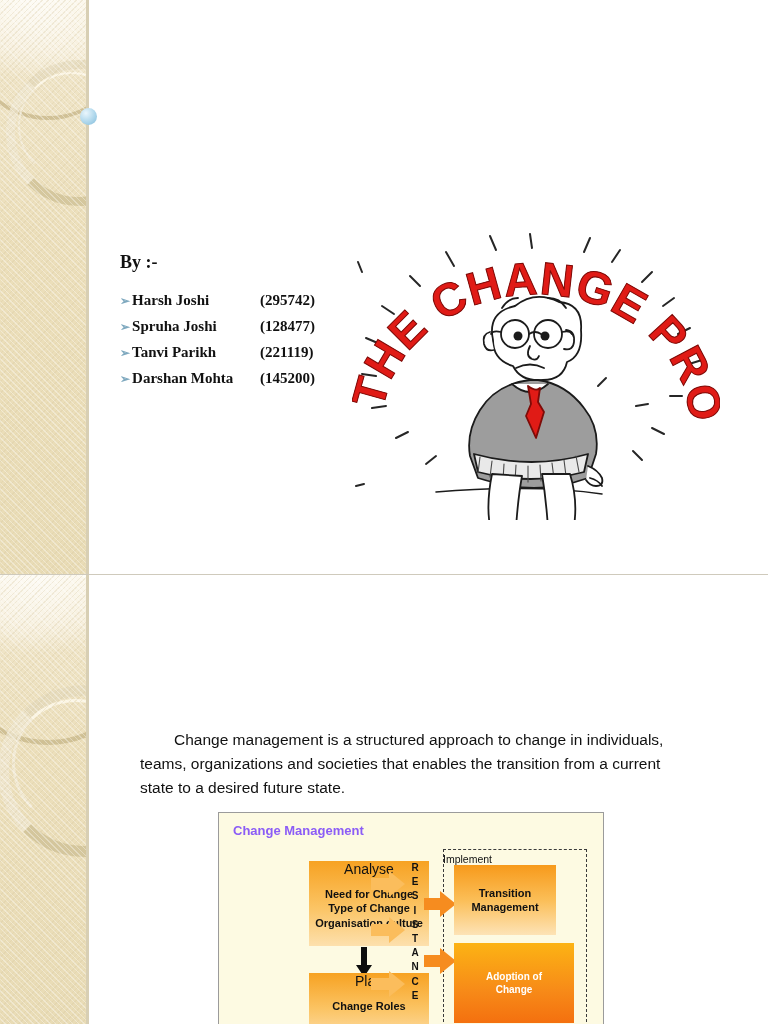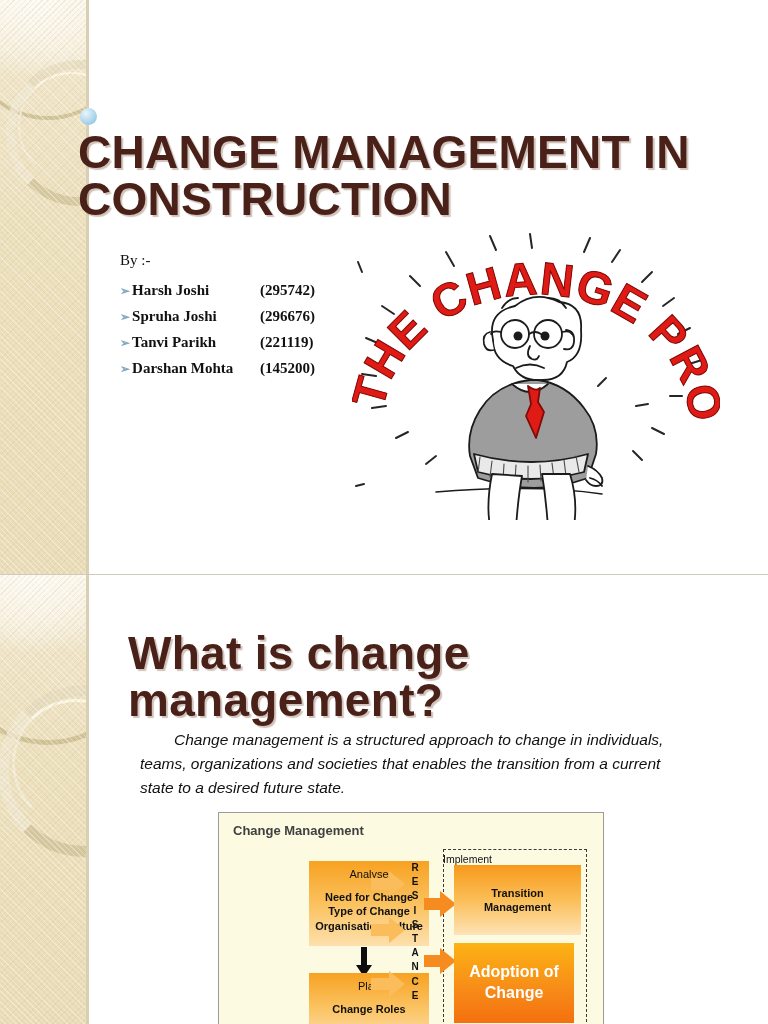--- a/index.html
+++ b/index.html
@@ -44,54 +44,54 @@
   .title{position:absolute;font-weight:700;color:#4a2118;
          text-shadow:2px 2px 1px rgba(120,80,60,.35);letter-spacing:.3px;line-height:1.02;}
   #t1{left:78px;top:98px;width:660px;font-size:46px;}
   #t2{left:128px;top:592px;width:560px;font-size:46px;}
   .title-bullet{position:absolute;left:80px;top:108px;width:17px;height:17px;border-radius:50%;
          background:radial-gradient(circle at 35% 30%,#eaf6fc,#a9d4ea 60%,#7fb9d8);}
 
   
   .authors{position:absolute;left:120px;top:252px;width:230px;
            font-family:"Liberation Serif",serif;color:#111;}
-  .by{font-size:15px;font-weight:400;margin-bottom:13px;}
+  .by{font-size:18px;font-weight:700;margin-bottom:19px;}
   .a-row{display:flex;align-items:baseline;font-size:15px;font-weight:700;margin-bottom:9px;}
   .a-bullet{color:#7fa9bf;font-size:12px;margin-right:2px;line-height:1;}
   .a-name{width:128px;white-space:nowrap;}
   .a-id{white-space:nowrap;}
 
   
   .body-text{position:absolute;left:140px;top:712px;width:545px;font-size:15.5px;
-             color:#111;line-height:1.55;text-indent:34px;font-style:italic;}
+             color:#111;line-height:1.55;text-indent:34px;}
 
   
   .clipart{position:absolute;left:352px;top:228px;width:368px;height:292px;}
   .clipart svg{display:block;width:100%;height:100%;}
 
   
   .diagram{position:absolute;left:218px;top:812px;width:384px;height:212px;
            background:#fdfae2;border:1px solid #9b9b9b;overflow:hidden;}
-  .dg-title{position:absolute;left:14px;top:10px;font-size:13px;font-weight:700;color:#404040;}
+  .dg-title{position:absolute;left:14px;top:10px;font-size:13px;font-weight:700;color:#8b5cf6;}
   .dg-box{position:absolute;display:flex;flex-direction:column;align-items:center;
           justify-content:flex-start;text-align:center;color:#111;}
-  .dg-box .sub{font-size:11px;font-weight:400;margin-top:7px;}
+  .dg-box .sub{font-size:14px;font-weight:400;}
   .dg-box .main{font-size:11px;font-weight:700;line-height:1.3;margin-top:10px;}
   #box-analyse{left:90px;top:48px;width:120px;height:85px;
           background:linear-gradient(180deg,#f7a222 0%,#fbc464 55%,#fde0ad 100%);}
   #box-plan{left:90px;top:160px;width:120px;height:60px;
           background:linear-gradient(180deg,#f7a222 0%,#fbc464 60%,#fdd89a 100%);}
-  #box-transition{left:235px;top:52px;width:127px;height:70px;
+  #box-transition{left:235px;top:52px;width:102px;height:70px;
           background:linear-gradient(180deg,#f79a1b 0%,#fbbe57 50%,#fde3b6 100%);
           justify-content:center;}
   #box-transition .main{margin-top:0;}
   #box-adoption{left:235px;top:130px;width:120px;height:80px;
           background:linear-gradient(180deg,#fcb314 0%,#f78a18 60%,#f4700f 100%);
           justify-content:center;}
-  #box-adoption .main{margin-top:0;color:#fff;font-size:16px;}
+  #box-adoption .main{margin-top:0;color:#fff;font-size:10px;}
   .down-arrow{position:absolute;left:143px;top:134px;width:0;height:0;color:#000;}
   .down-arrow svg{position:absolute;left:-8px;top:0;}
   .implement-box{position:absolute;left:224px;top:36px;width:142px;height:176px;
           border:1.5px dashed #3a3a3a;}
   .implement-label{position:absolute;left:224px;top:40px;width:142px;text-align:left;
           font-size:10.5px;color:#111;}
   .resist{position:absolute;left:188px;top:48px;width:16px;text-align:center;
           font-size:10px;font-weight:700;color:#111;line-height:1.42;}
   .arrow{position:absolute;}
   #arr1{left:152px;top:58px;}
@@ -110,34 +110,33 @@
     <div class="sidebar">
       <div class="sb-top-wash"></div>
       <div class="ring ring-a"></div>
       <div class="ring ring-a2"></div>
       <div class="ring ring-b"></div>
       <div class="ring ring-b2"></div>
       <div class="sb-blob"></div>
     </div>
 
     <div class="title-bullet"></div>
-    <h1 class="title" id="t1">CHANGE MANAGEMENT IN CONSTRUCTION</h1>
 
     <div class="authors">
       <div class="by">By :-</div>
 
       <div class="a-row">
         <span class="a-bullet">➢</span>
         <span class="a-name">Harsh Joshi</span>
         <span class="a-id">(295742)</span>
       </div>
       <div class="a-row">
         <span class="a-bullet">➢</span>
         <span class="a-name">Spruha Joshi</span>
-        <span class="a-id">(296676)</span>
+        <span class="a-id">(128477)</span>
       </div>
       <div class="a-row">
         <span class="a-bullet">➢</span>
         <span class="a-name">Tanvi Parikh</span>
         <span class="a-id">(221119)</span>
       </div>
       <div class="a-row">
         <span class="a-bullet">➢</span>
         <span class="a-name">Darshan Mohta</span>
         <span class="a-id">(145200)</span>
@@ -244,21 +243,20 @@
     <div class="sidebar">
       <div class="sb-top-wash"></div>
       <div class="ring ring-a"></div>
       <div class="ring ring-a2"></div>
       <div class="ring ring-b"></div>
       <div class="ring ring-b2"></div>
       <div class="sb-blob"></div>
     </div>
   </section>
 
-  <h2 class="title" id="t2">What is change management?</h2>
   <p class="body-text">Change management is a structured approach to change in individuals, teams, organizations and societies that enables the transition from a current state to a desired future state.</p>
 
   <div class="diagram">
     <div class="dg-title">Change Management</div>
 
     <div class="implement-box"></div>
     <div class="implement-label">Implement</div>
 
     <div class="dg-box" id="box-analyse">
       <span class="sub">Analyse</span>

